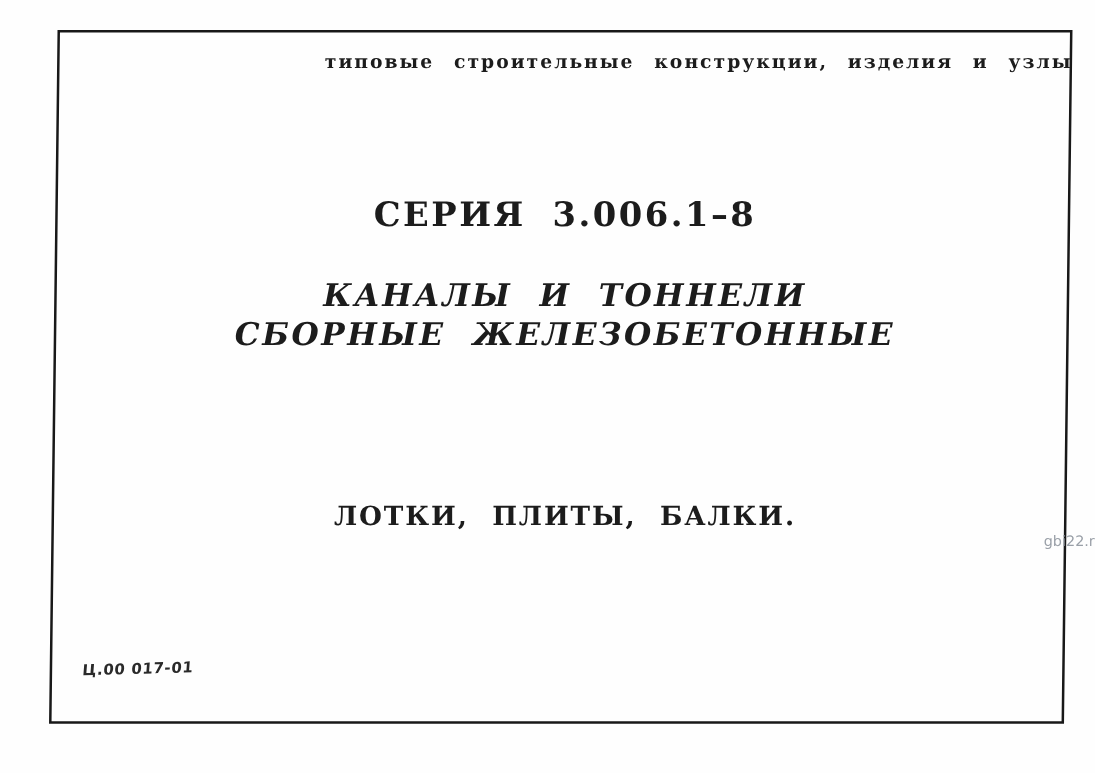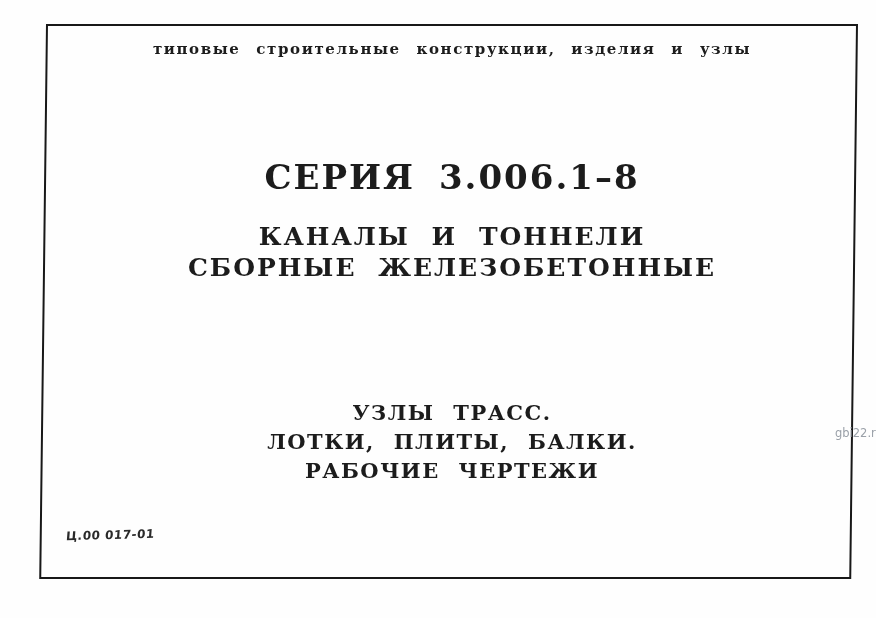--- a/index.html
+++ b/index.html
@@ -42,37 +42,39 @@
     right: 0;
     text-align: center;
     font-weight: 700;
     white-space: nowrap;
   }
   .header-line {
     top: 16px;
     font-size: 15px;
     letter-spacing: 1.6px;
     word-spacing: 9px;
+    text-align: right;
   }
   .series-line {
     top: 133px;
-    font-size: 34px;
+    font-size: 27px;
     letter-spacing: 2px;
     word-spacing: 10px;
   }
   .title-block {
     position: absolute;
     left: 0;
     right: 0;
     top: 197px;
     font-weight: 700;
     font-size: 25px;
     line-height: 31px;
     letter-spacing: 2px;
     word-spacing: 11px;
+    font-style: italic;
   }
   .issue-line {
     top: 328px;
     font-size: 19px;
     letter-spacing: 1.5px;
     word-spacing: 8px;
   }
   .subtitle-block {
     position: absolute;
     left: 0;
@@ -119,23 +121,21 @@
 
     <div class="line series-line">СЕРИЯ  3.006.1–8</div>
 
     <div class="title-block">
       <div>КАНАЛЫ  И  ТОННЕЛИ</div>
       <div>СБОРНЫЕ  ЖЕЛЕЗОБЕТОННЫЕ</div>
     </div>
 
 
     <div class="subtitle-block">
-      <div>УЗЛЫ  ТРАСС.</div>
       <div>ЛОТКИ,  ПЛИТЫ,  БАЛКИ.</div>
-      <div>РАБОЧИЕ  ЧЕРТЕЖИ</div>
     </div>
 
     <div class="stamp">Ц.00 017-01</div>
 
   </div>
 
   <div class="watermark">gbi22.ru</div>
 
 </div>
 

